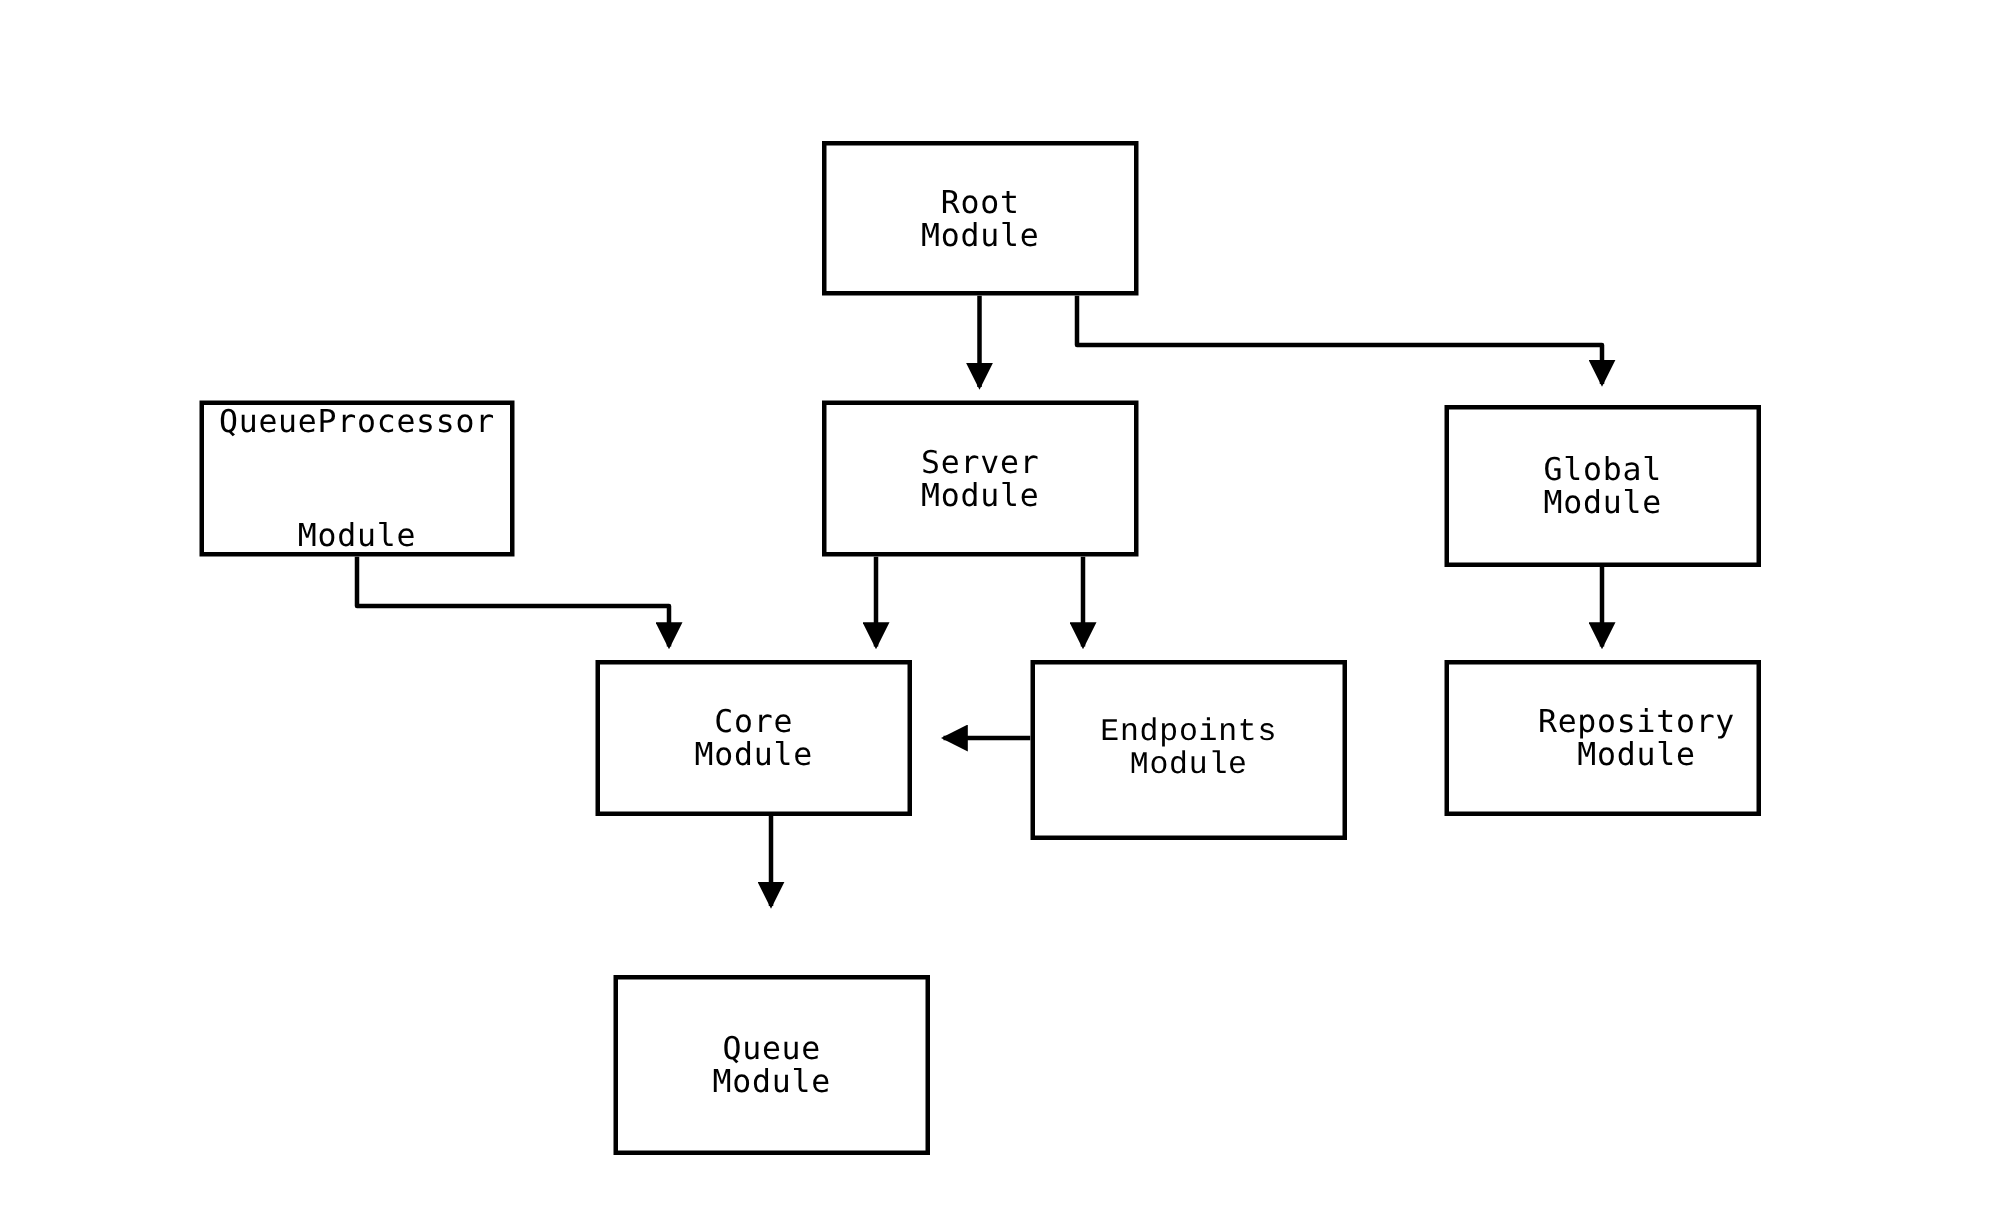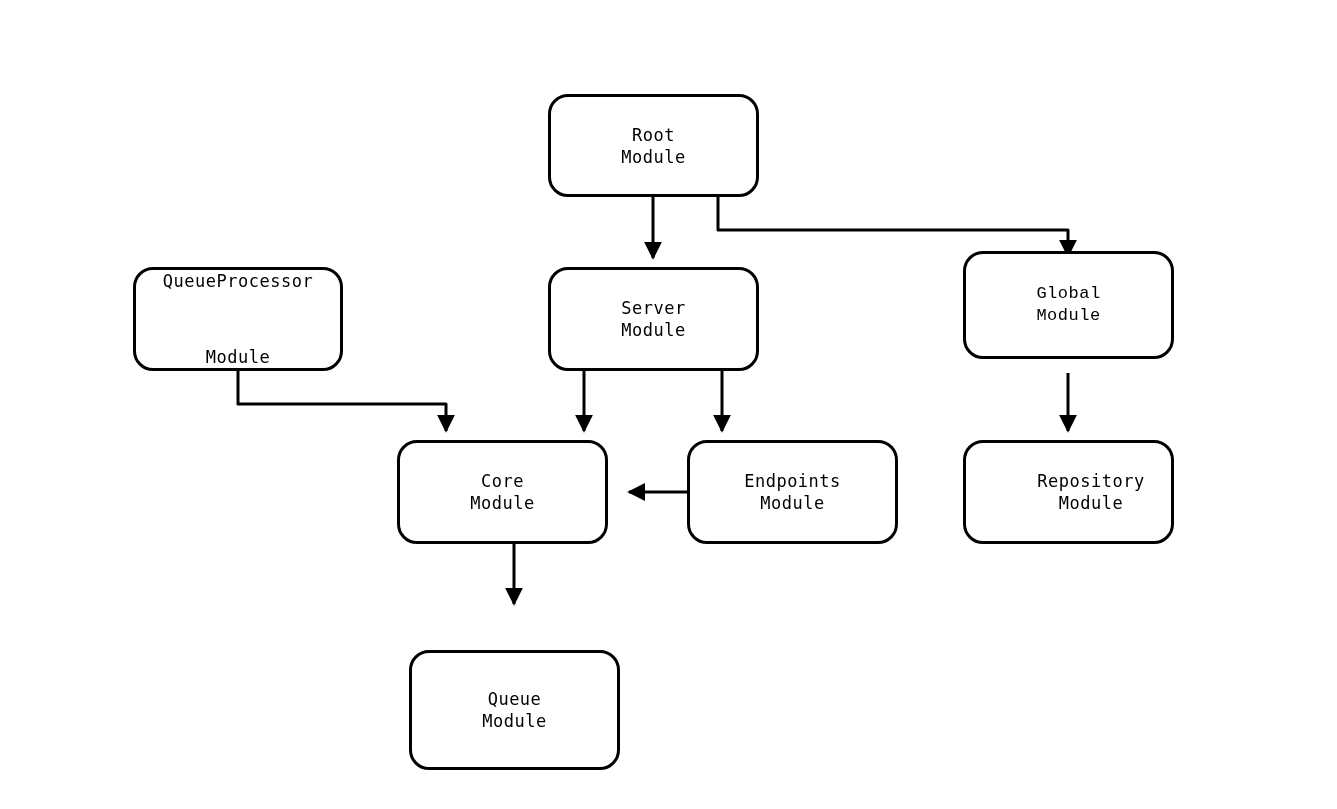--- a/index.html
+++ b/index.html
@@ -19,28 +19,28 @@
     position: absolute;
     left: 0;
     top: 0;
     width: 1337px;
     height: 809px;
   }
   .node {
     position: absolute;
     box-sizing: border-box;
     border: 3px solid #000000;
-    border-radius: 20px;
+    border-radius: 0;
     background: #ffffff;
     display: flex;
     flex-direction: column;
     align-items: center;
     justify-content: center;
     color: #000000;
-    font-size: 17px;
+    font-size: 21px;
     line-height: 22px;
     letter-spacing: 0.5px;
     text-align: center;
     z-index: 2;
   }
   .node .line2 {
     display: block;
   }
 </style>
 </head>
@@ -96,31 +96,31 @@
   <div class="node" style="left:133px; top:267px; width:210px; height:104px;justify-content:space-between;">
     <span>QueueProcessor</span>
     <span class="line2">Module</span>
   </div>
 
   <div class="node" style="left:548px; top:267px; width:211px; height:104px;text-align:center;">
     <span>Server</span>
     <span class="line2">Module</span>
   </div>
 
-  <div class="node" style="left:963px; top:251px; width:211px; height:108px;font-family:Liberation Mono, monospace;">
+  <div class="node" style="left:963px; top:270px; width:211px; height:108px;">
     <span>Global</span>
     <span class="line2">Module</span>
   </div>
 
   <div class="node" style="left:397px; top:440px; width:211px; height:104px;align-items:center;">
     <span>Core</span>
     <span class="line2">Module</span>
   </div>
 
-  <div class="node" style="left:687px; top:440px; width:211px; height:104px;">
+  <div class="node" style="left:687px; top:440px; width:211px; height:120px;font-family:Liberation Mono, monospace;">
     <span>Endpoints</span>
     <span class="line2">Module</span>
   </div>
 
   <div class="node" style="left:963px; top:440px; width:211px; height:104px;padding-left:45px;">
     <span>Repository</span>
     <span class="line2">Module</span>
   </div>
 
   <div class="node" style="left:409px; top:634px; width:211px; height:120px;margin-top:16px;">

